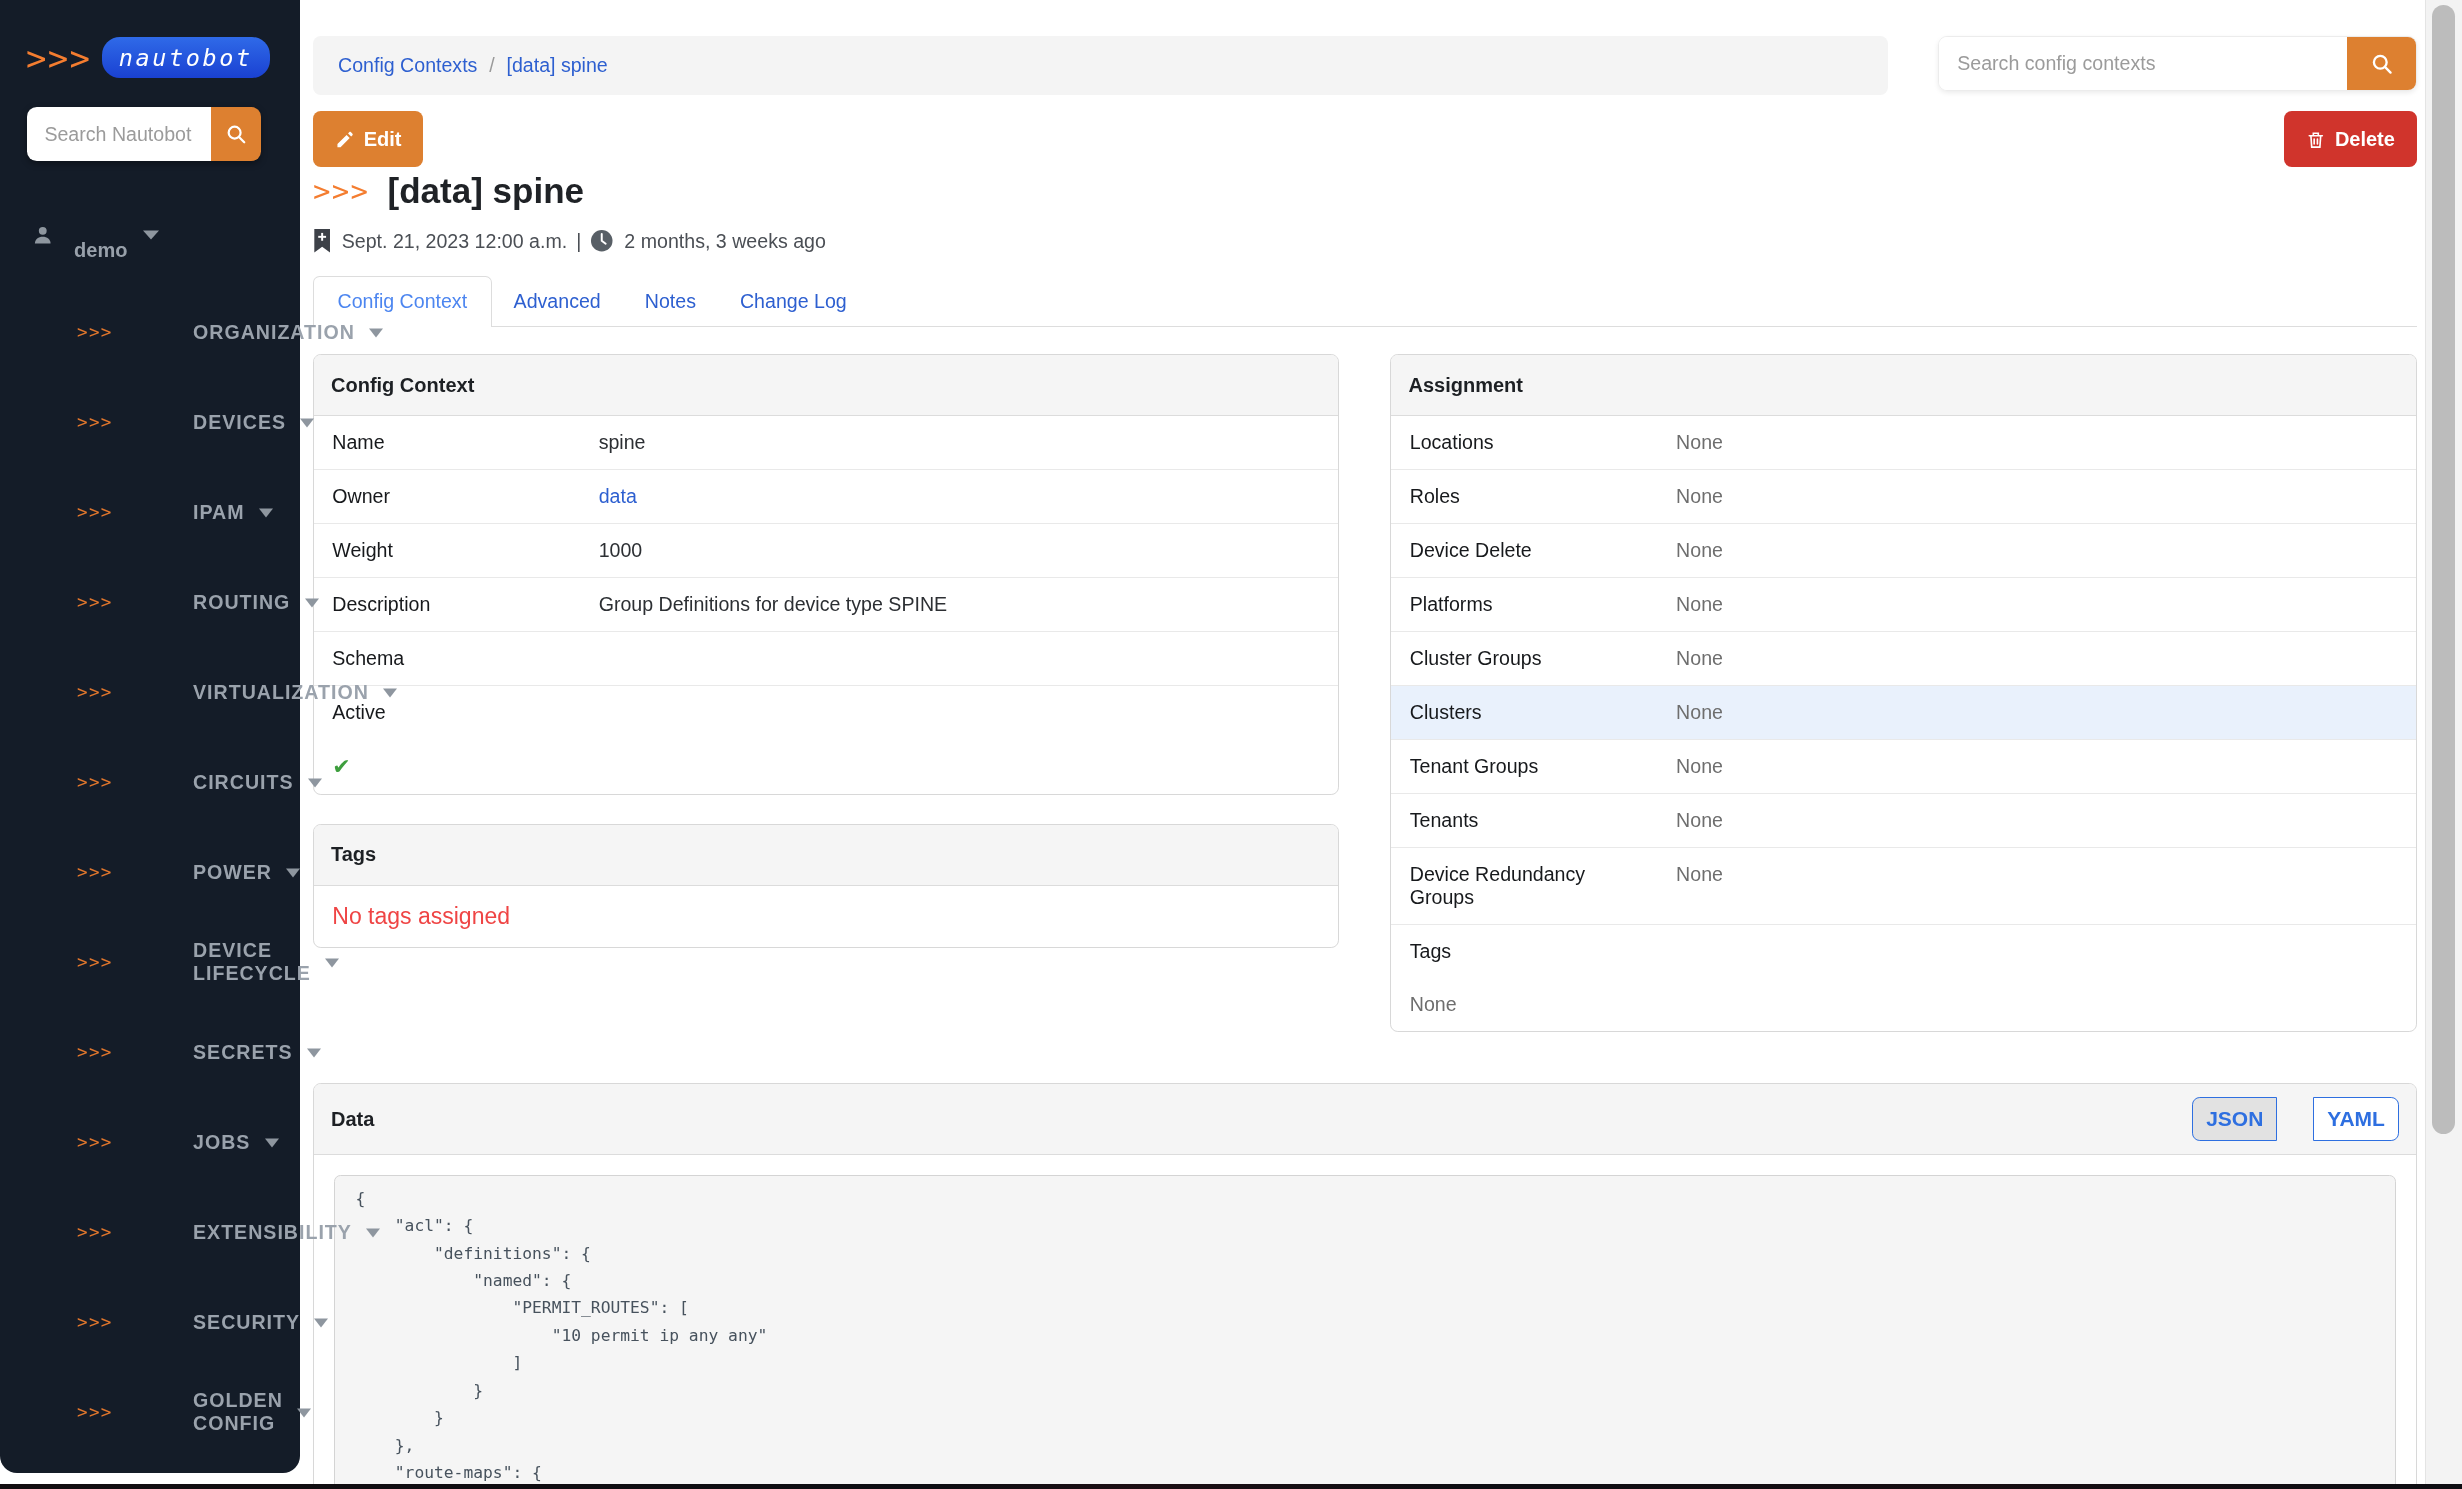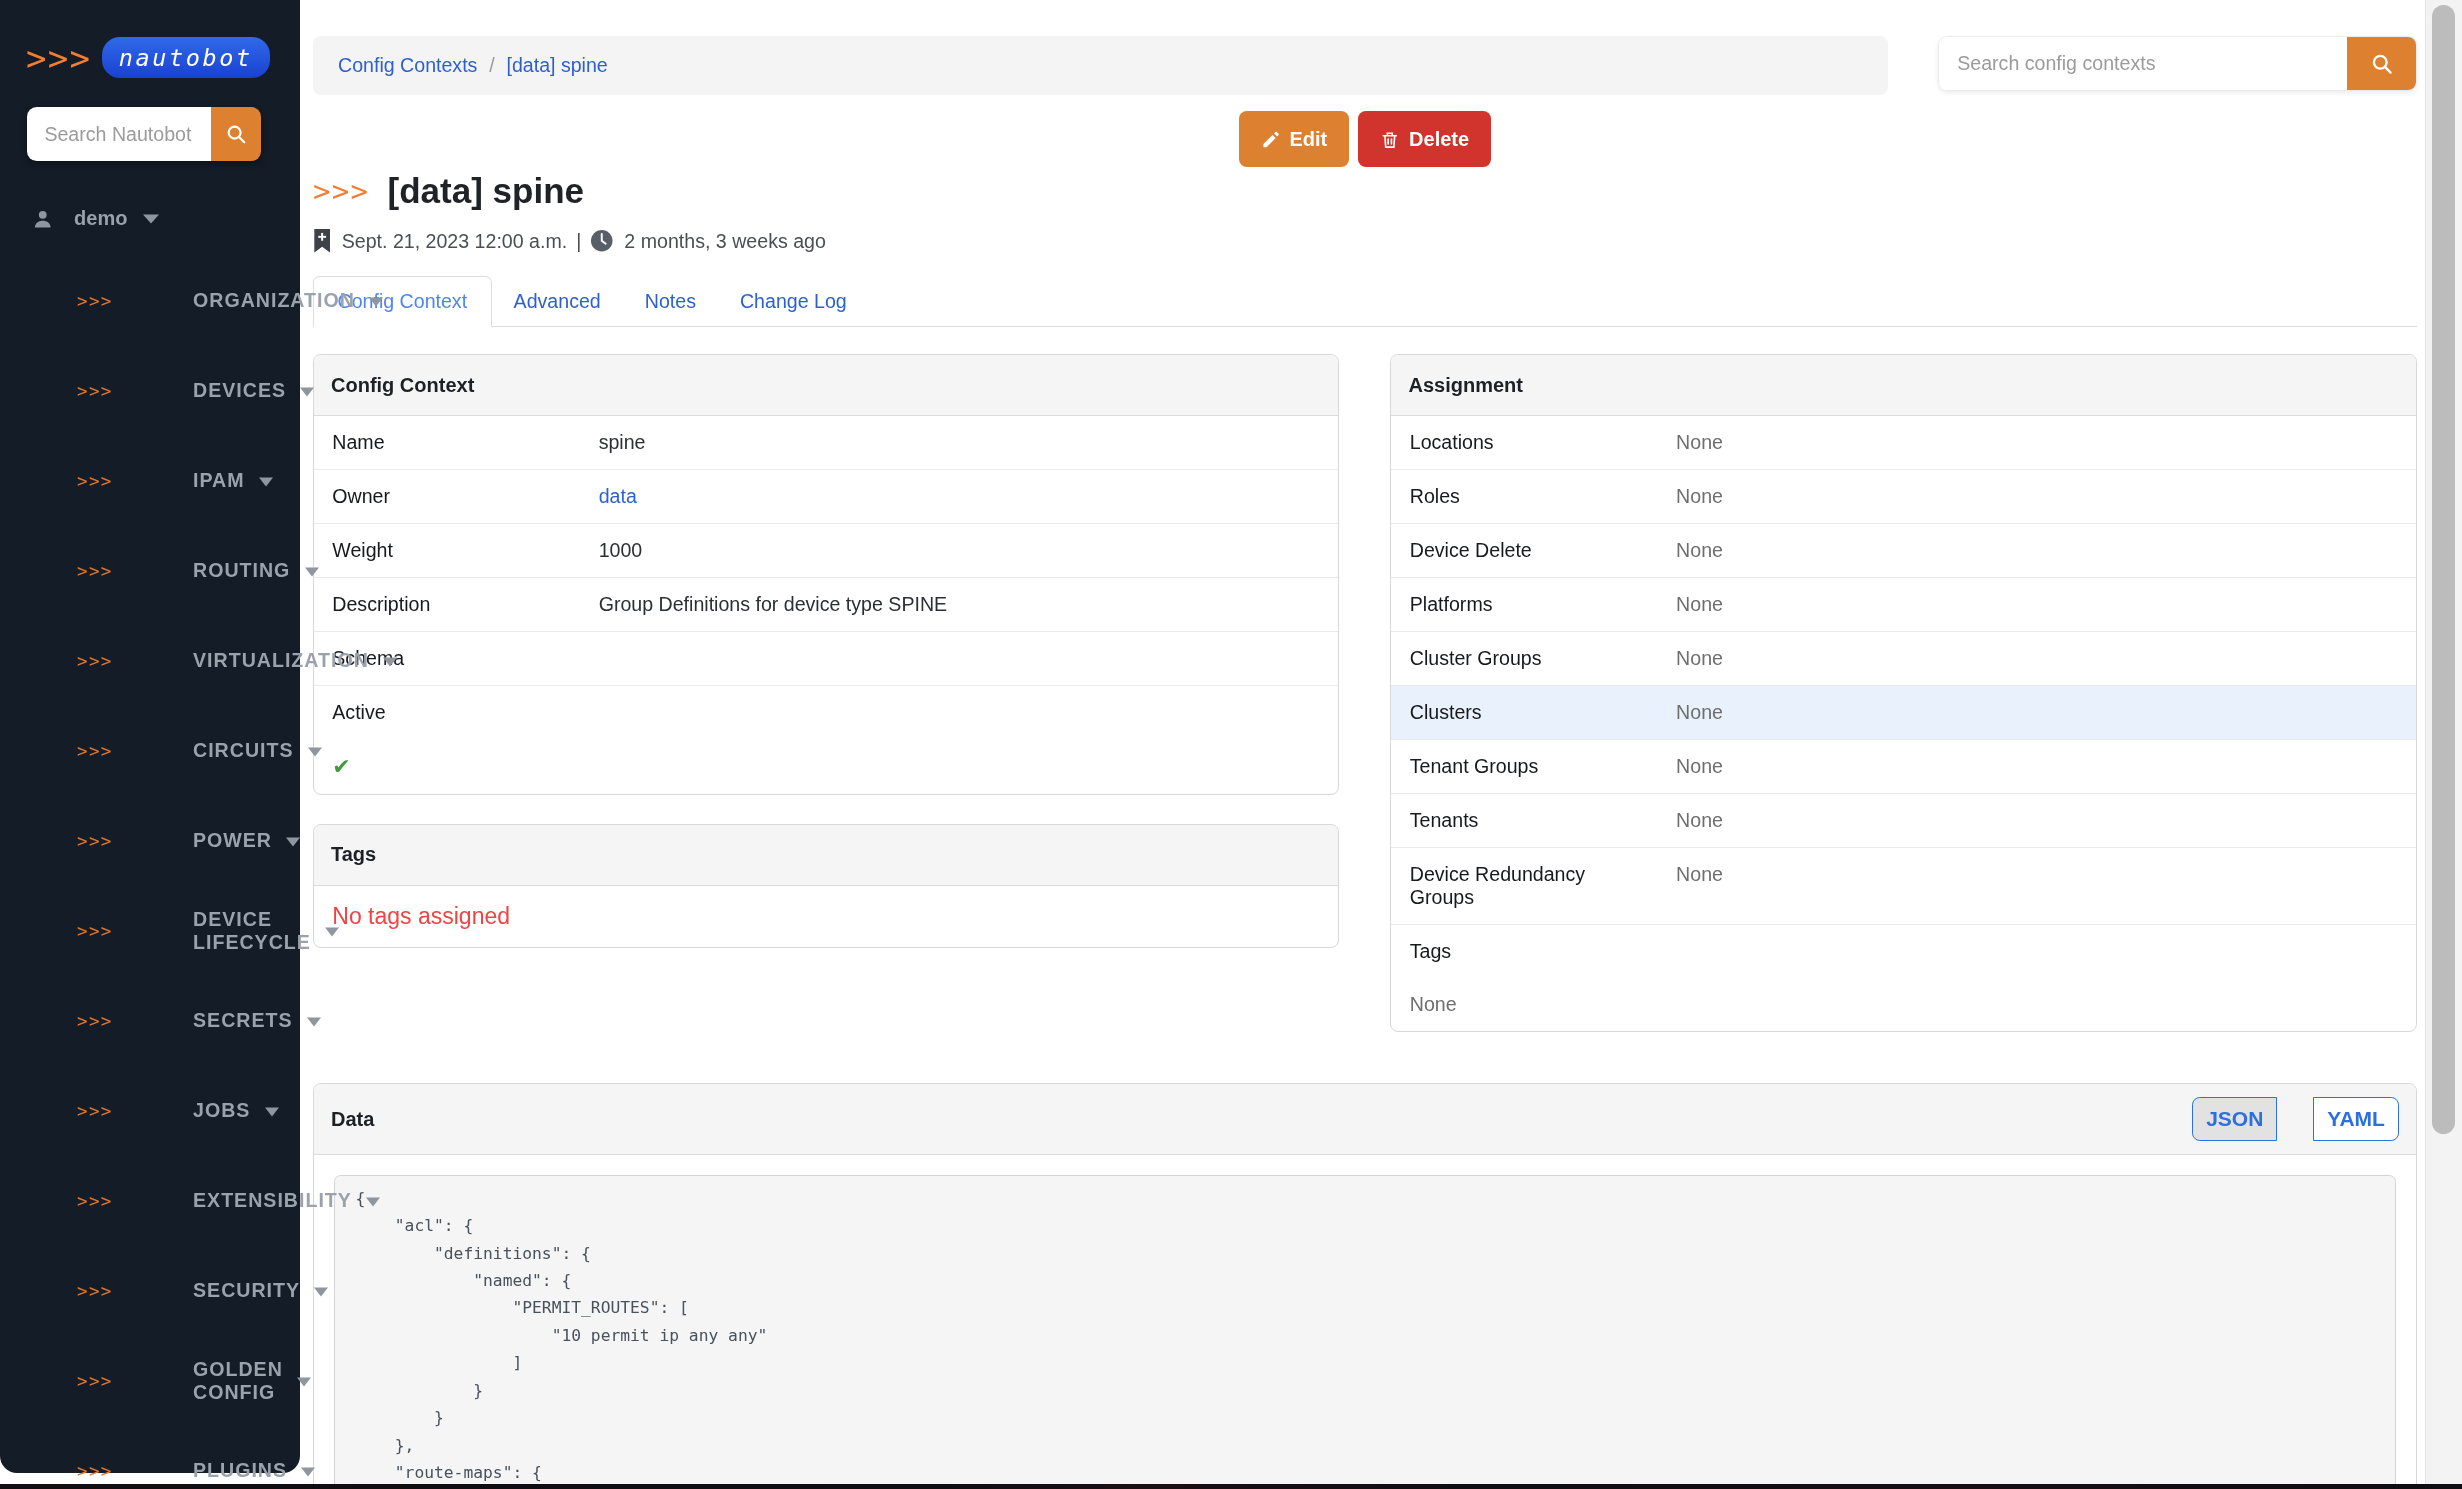--- a/index.html
+++ b/index.html
@@ -17,21 +17,21 @@
   .logo-text { color:#fff; font-family:"DejaVu Sans Mono", monospace; font-size:23.5px;
                letter-spacing:2.6px; }
   .side-search { display:flex; margin:29px 0 0 27.4px; width:234px; height:54px;
                  border-radius:9.8px; overflow:hidden; box-shadow:0 2.6px 6.5px rgba(0,0,0,.35); }
   .side-search input { flex:1; border:none; outline:none; padding:0 17px; font-size:19.6px;
                        color:#444; background:#fff; min-width:0; }
   .side-search input::placeholder { color:#9b9b9b; }
   .search-btn { width:50px; background:#dd8030; border:none; display:flex;
                 align-items:center; justify-content:center; cursor:pointer; }
   .user-row { display:flex; align-items:center; margin:46px 0 0 31px; color:#98a0aa; }
-  .user-row .uname { font-size:20px; font-weight:600; margin-left:19.6px; }
+  .user-row .uname { font-size:20px; font-weight:600; margin-left:19.6px;margin-top:32px; }
   .caret { display:inline-block; width:0; height:0; border:8.5px solid transparent;
            border-top:9.8px solid #8e969f; margin-left:15.7px; transform:translateY(4.6px); }
   .nav { margin-top:25px; }
   .nav-item { display:flex; align-items:center; height:90px; padding-left:77px; cursor:pointer; }
   .nav-chev { color:#e0762c; font-family:"DejaVu Sans Mono", monospace; font-size:17.6px;
               letter-spacing:1.3px; width:116px; flex:none; }
   .nav-label { color:#9aa2ac; font-size:19.6px; font-weight:600; letter-spacing:1px; }
   .nav-item .caret { border-width:7.8px; border-top-width:9.1px; margin-left:14.4px; }
 
   
@@ -44,21 +44,21 @@
                     display:flex; align-items:center; padding-left:25px; }
   .breadcrumb-bar a { color:#2d5fd0; font-size:19.6px; text-decoration:none; }
   .crumb-sep { color:#9a9a9a; font-size:19.6px; margin:0 11.8px; }
   .top-search { display:flex; width:479px; height:55px; border-radius:9.1px; overflow:hidden;
                 border:1.3px solid #ececec; box-shadow:0 2px 5.2px rgba(0,0,0,.08); }
   .top-search input { flex:1; border:none; outline:none; padding:0 18.3px; font-size:19.6px;
                       color:#444; min-width:0; }
   .top-search input::placeholder { color:#9b9b9b; }
   .top-search .search-btn { width:69px; }
 
-  .actions-row { display:flex; justify-content:center; gap:9.1px; margin-top:16.3px; }
+  .actions-row { display:flex; justify-content:space-between; gap:9.1px; margin-top:16.3px; }
   .btn { display:flex; align-items:center; justify-content:center; gap:9.1px; height:56px;
          border:none; border-radius:7.8px; color:#fff; font-size:20px; font-weight:600;
          font-family:"Liberation Sans", sans-serif; cursor:pointer; padding:0 22px; }
   .btn-edit { background:#dd8030; }
   .btn-delete { background:#d0342c; }
 
   .title-row { display:flex; align-items:center; margin-top:3.9px; }
   .title-chevrons { color:#f47d30; font-family:"DejaVu Sans Mono", monospace; font-size:29px;
                     font-weight:300; letter-spacing:1.3px; }
   .page-title { color:#1f2226; font-size:35px; font-weight:700; margin-left:18.3px; }

